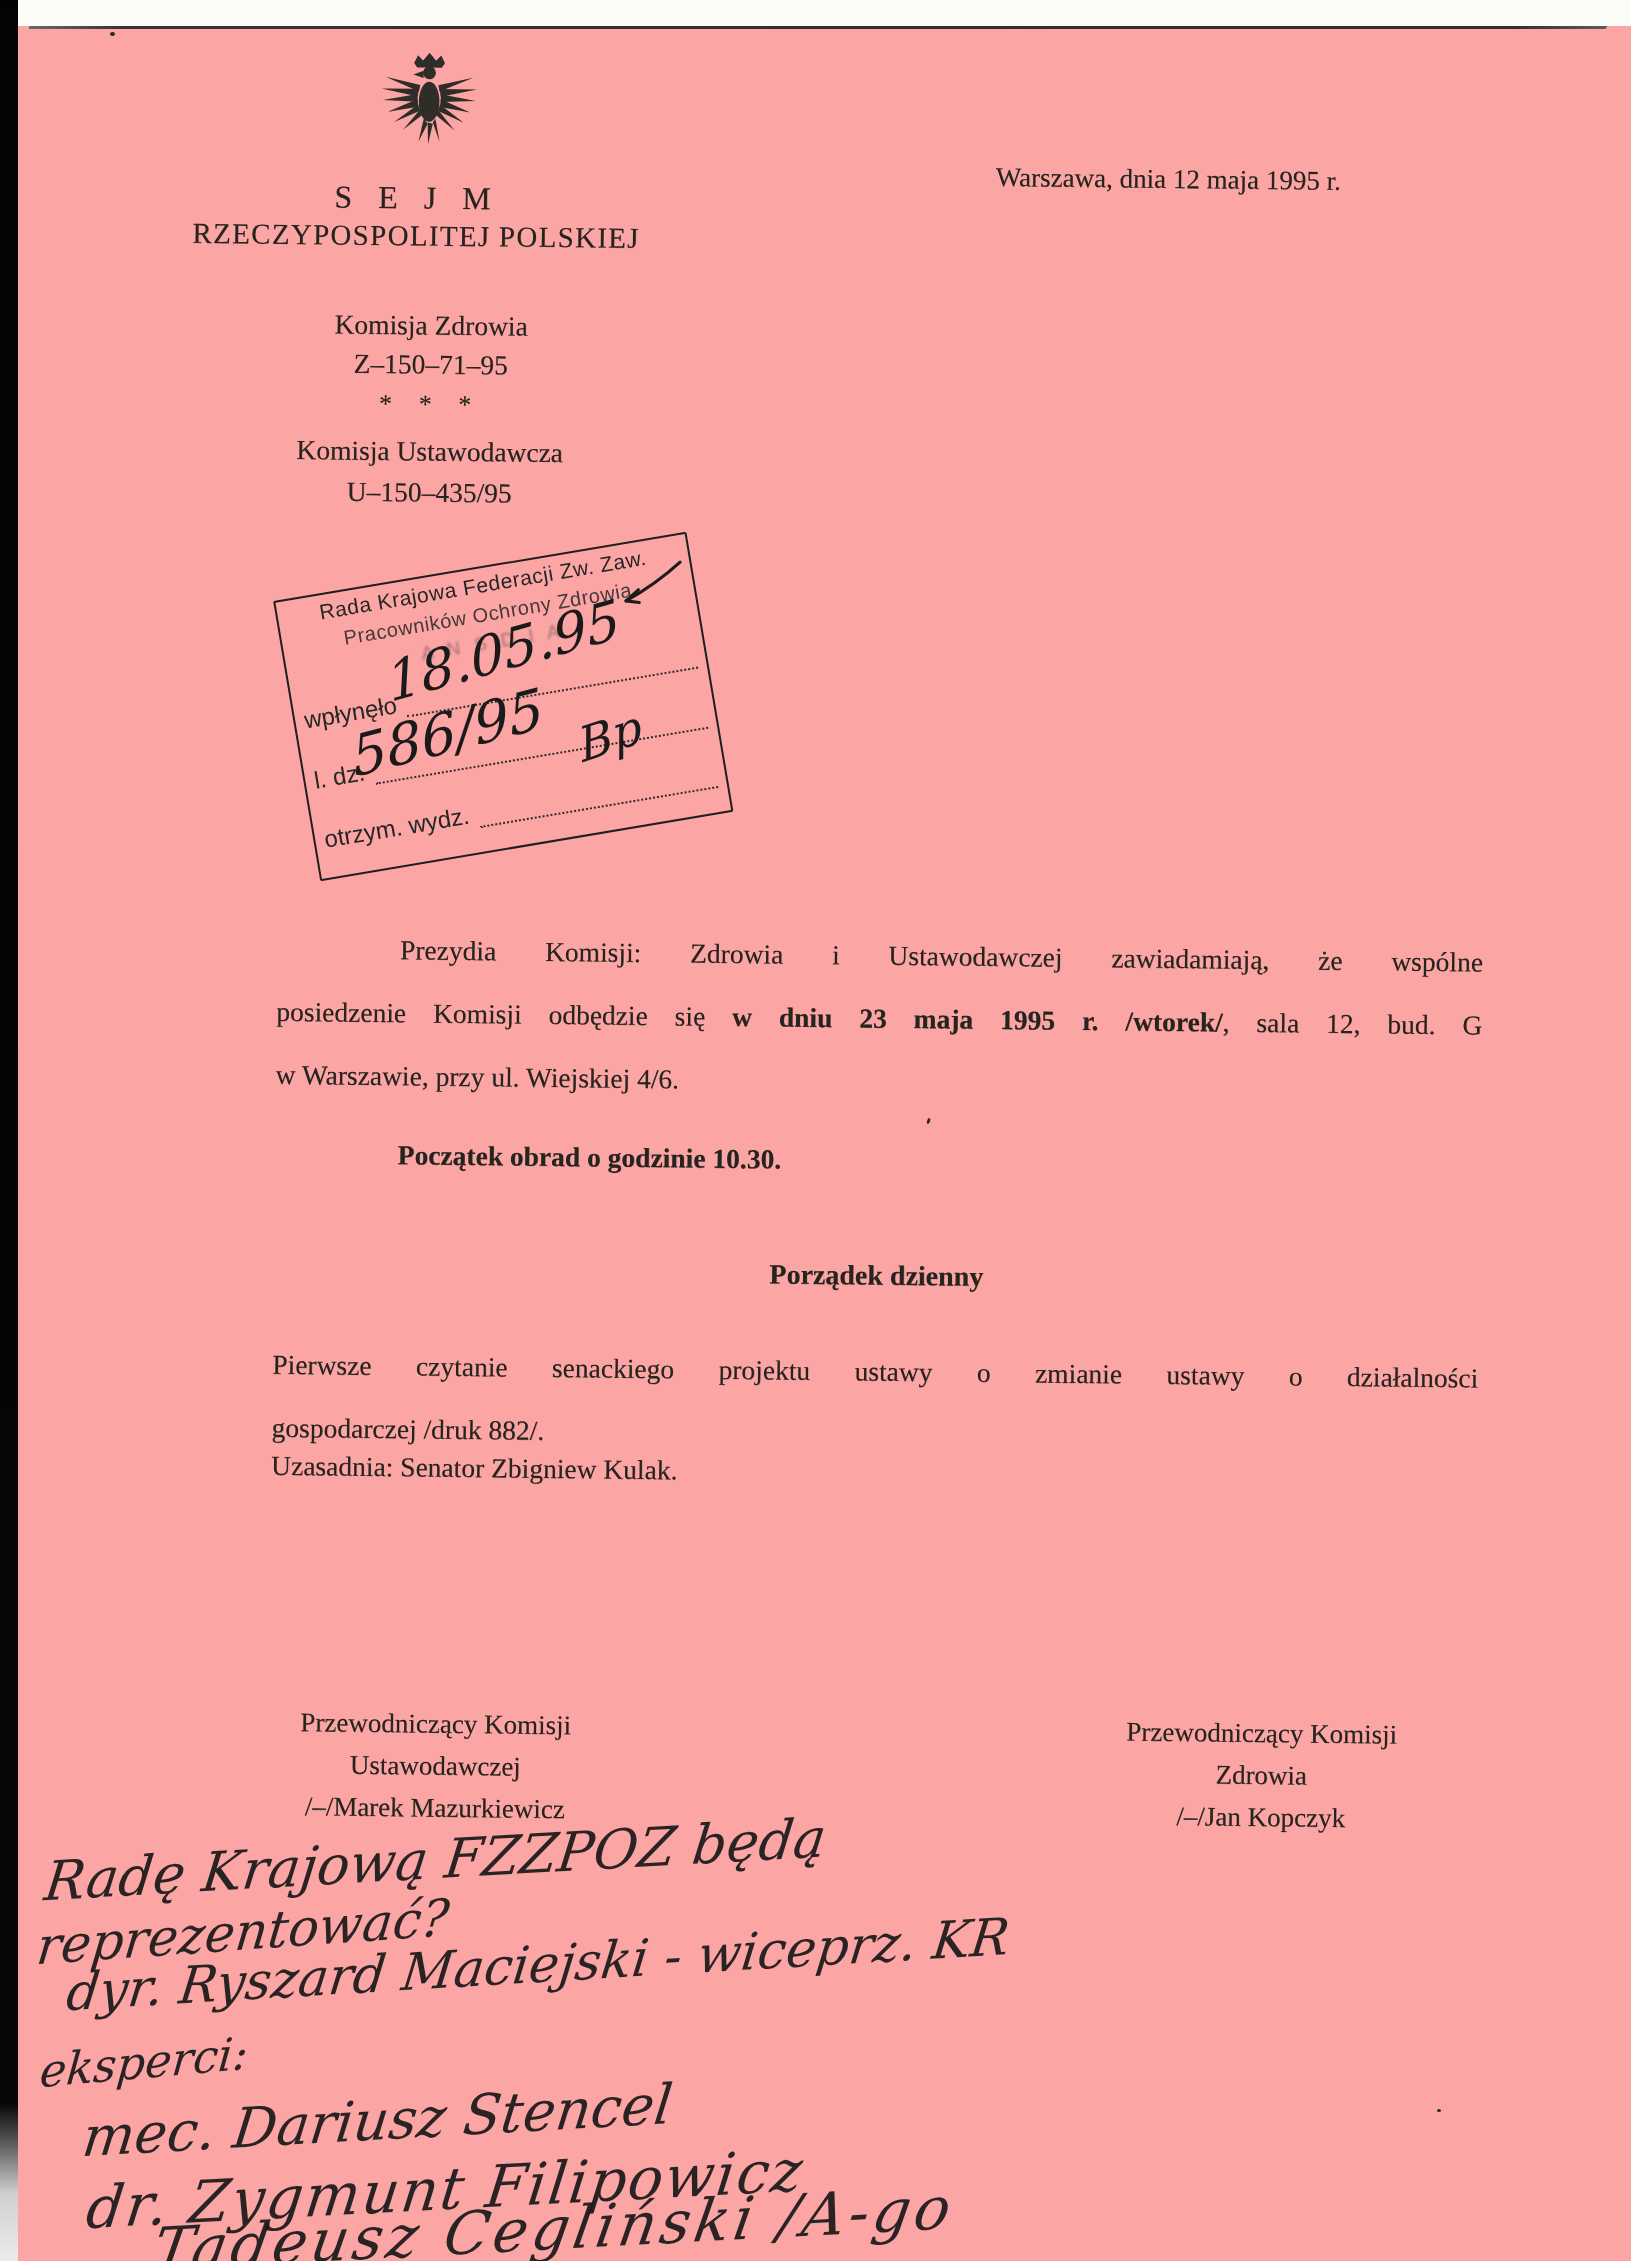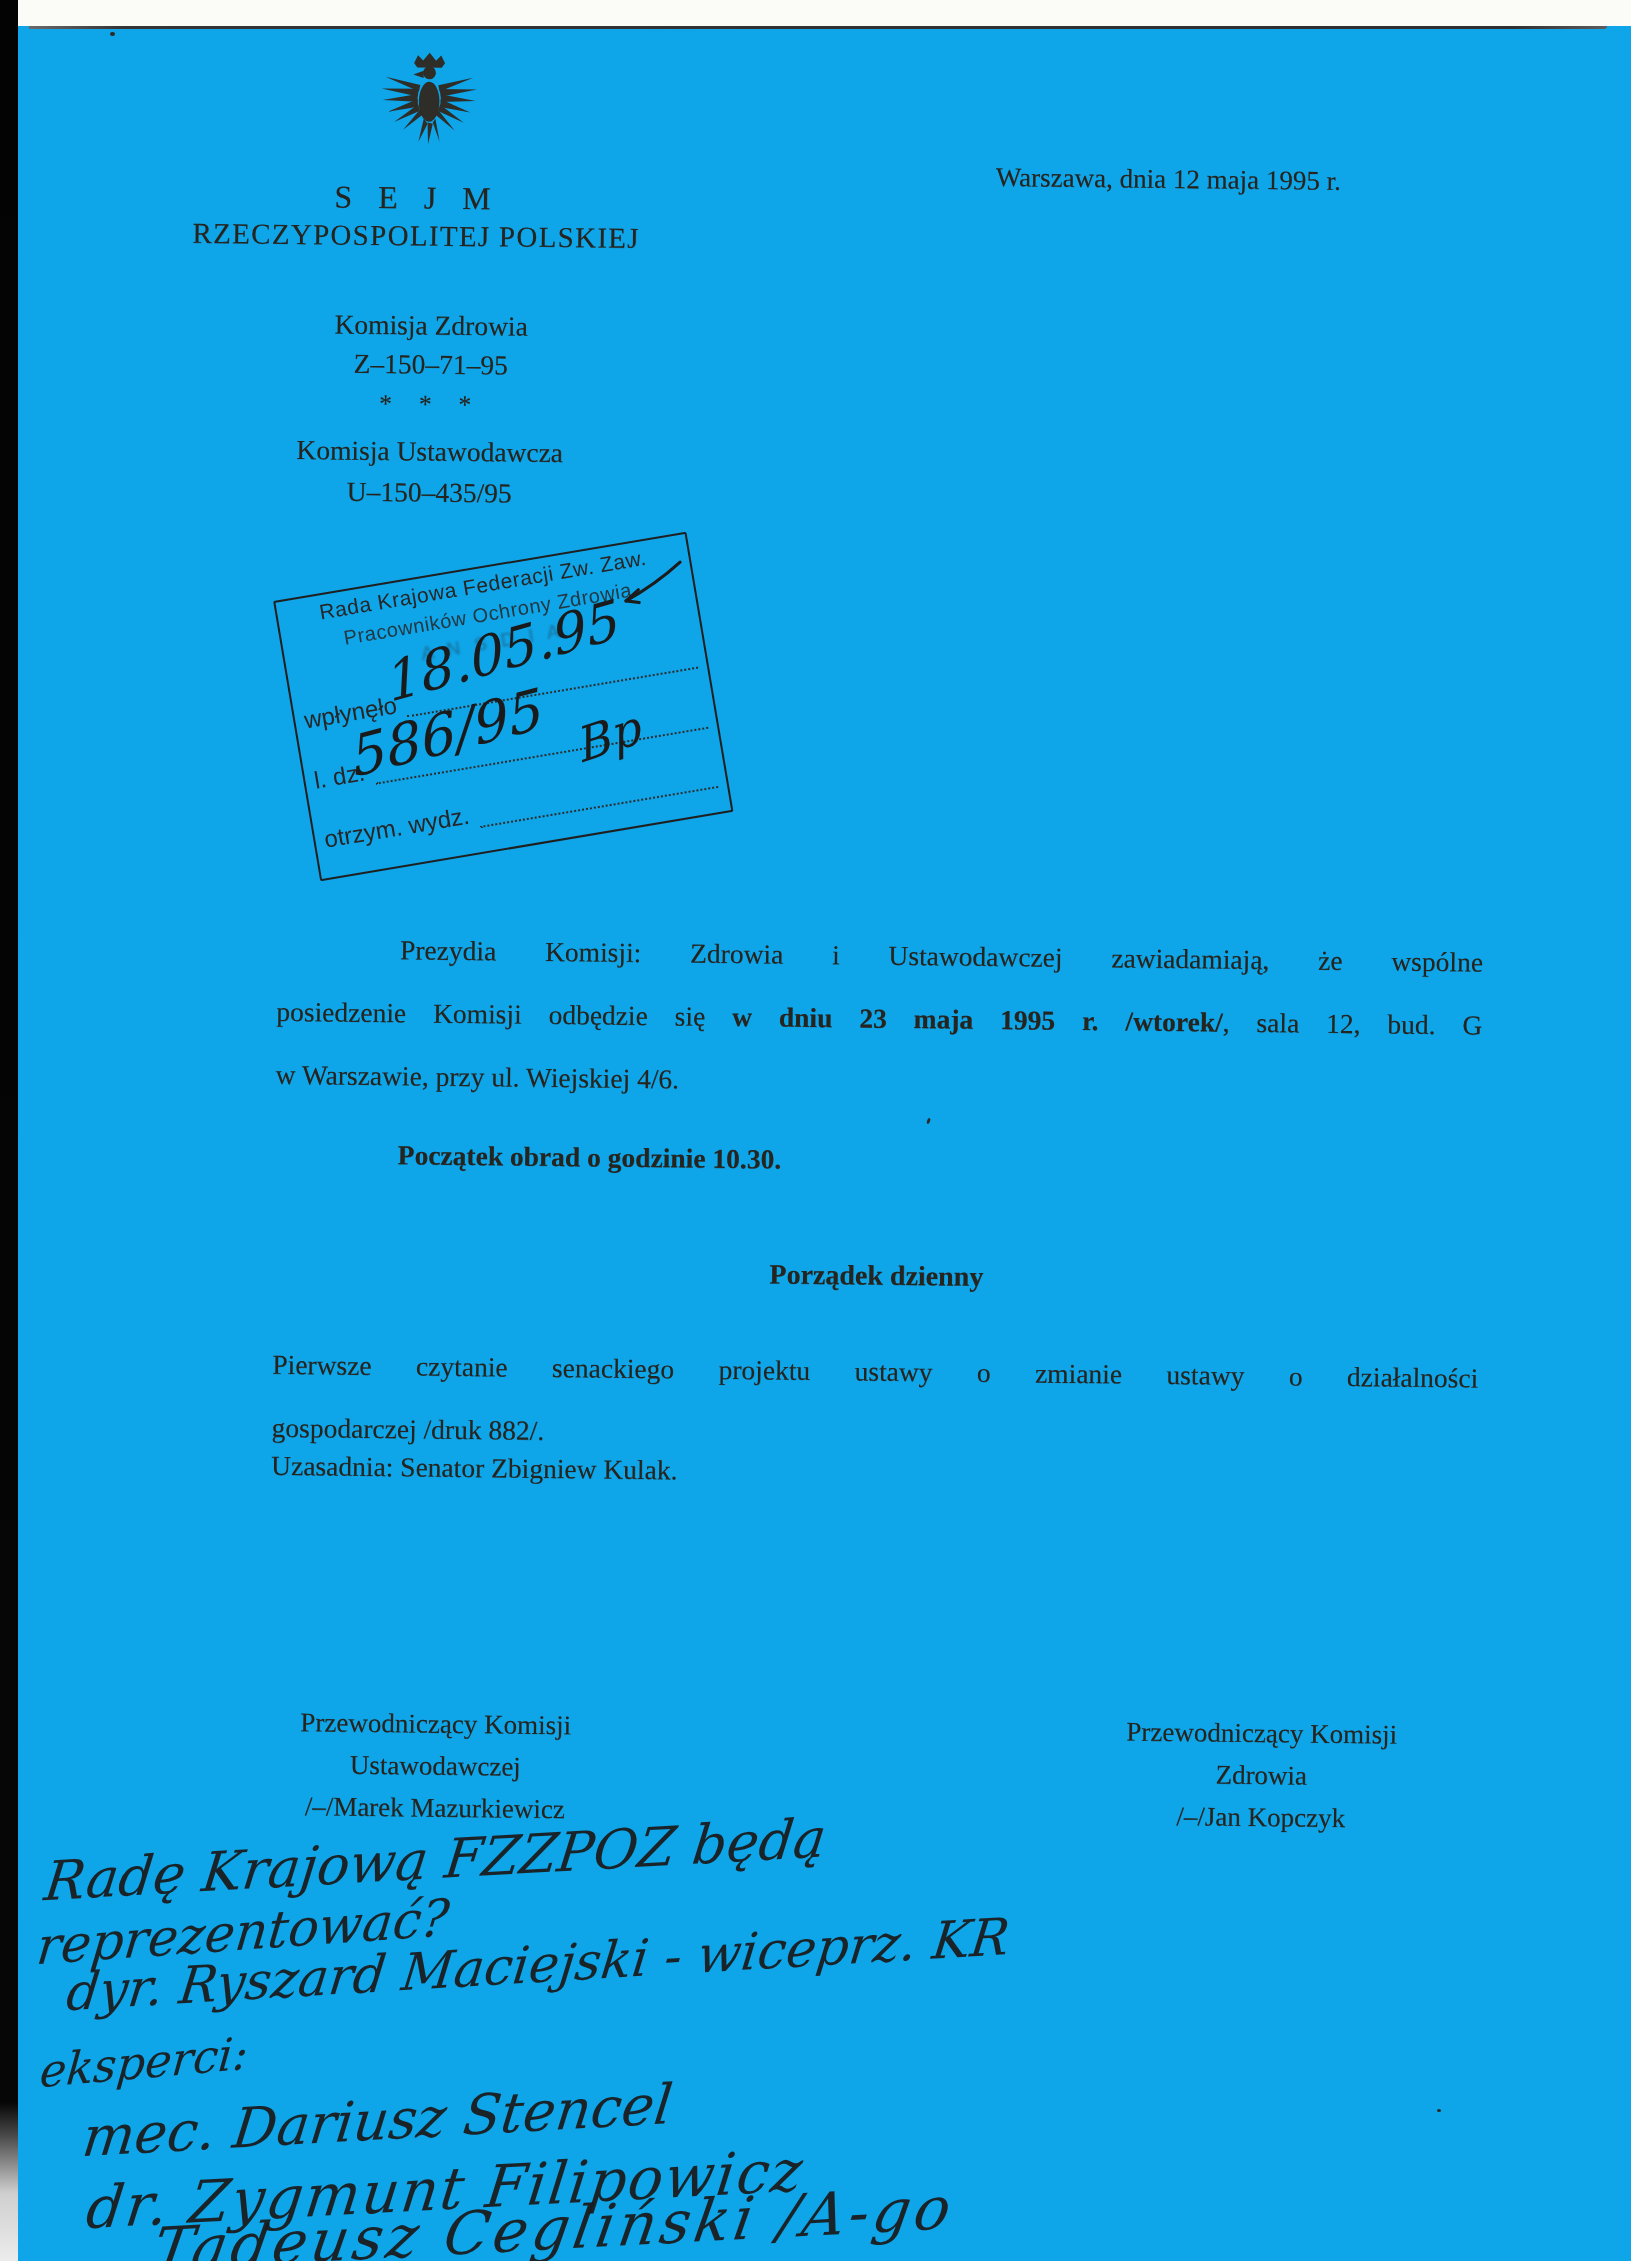--- a/index.html
+++ b/index.html
@@ -1,18 +1,18 @@
 <!DOCTYPE html>
 <html style="font-size:10.2px"><head>
 <meta charset="utf-8">
 <style>
   html,body { margin:0; padding:0; background:#e9e7e0; }
   .page {
     position:relative; width:1632px; height:2261px;
-    background:#0ea5e9; overflow:hidden;
+    background:#fca5a5; overflow:hidden;
     font-family:"Liberation Serif", serif; color:#26241f;
   }
   
   .scanner-top { position:absolute; top:0; left:0; width:1632px; height:26px; background:#fbfbf8; }
   .edge-line {
     position:absolute; top:25.6px; left:29px; width:1578px; height:3.2px;
     background:linear-gradient(90deg,#6a6a6a,#343434 6%,#2f2f2f 94%,#5c5c5c);
     border-radius:0 0 6.4px 1.3px;
   }
   .left-strip {

